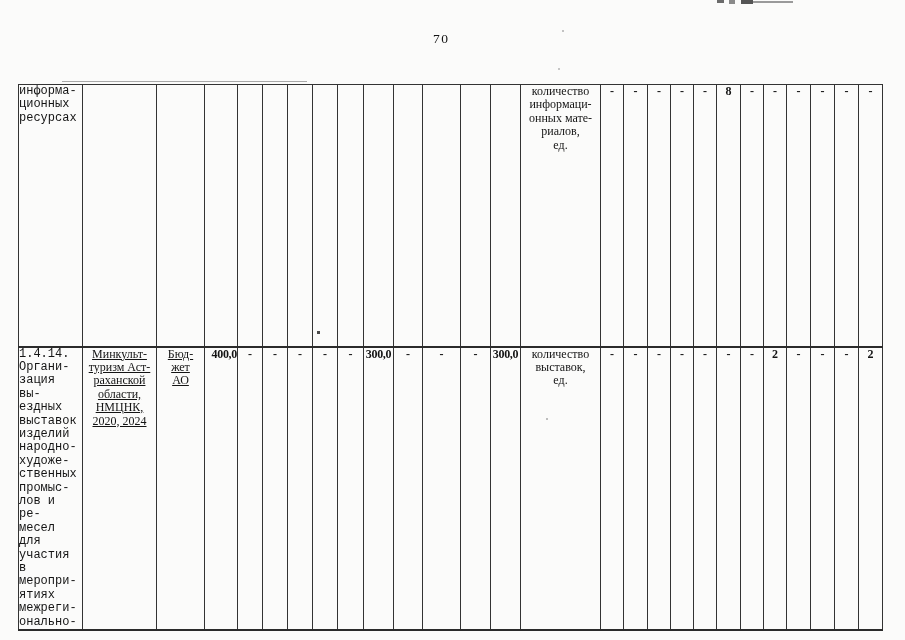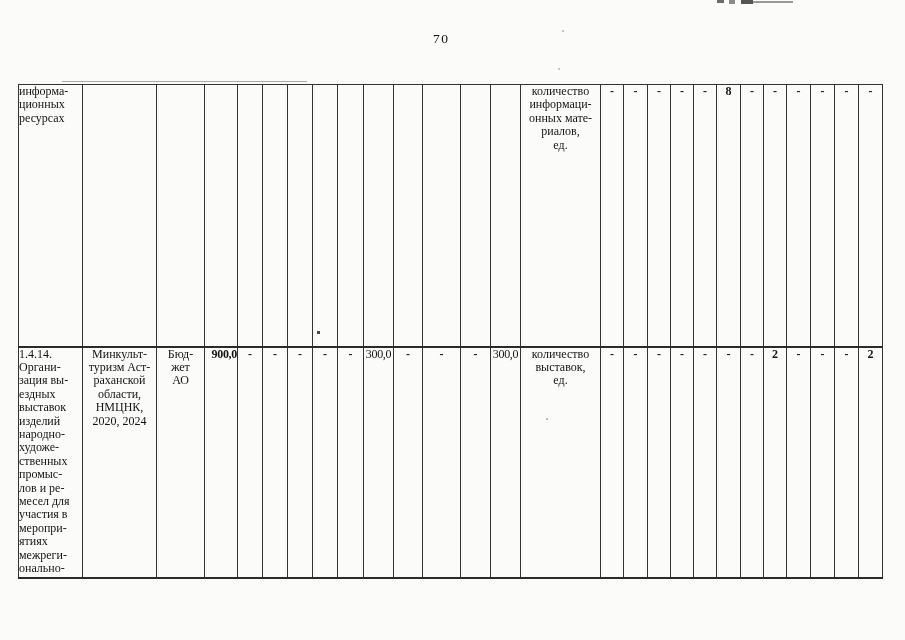--- a/index.html
+++ b/index.html
@@ -27,24 +27,24 @@
     padding:0;
     font-size:12px;
     line-height:13.4px;
     white-space:pre-line;
     overflow:hidden;
   }
   tr.r1 { height:262px; }
   tr.r2 { height:231px; }
   tr.r2 td { border-top:2px solid #2b2b2b; }
   table.doc-table { border-bottom:2px solid #2b2b2b; }
-  td.desc  { text-align:left;  padding:3px 1px 0 4px; }
-  td.ctr   { text-align:center; padding-top:3px; }
+  td.desc  { text-align:left;  padding:3px 1px 0 4px;font-family:Liberation Mono, monospace; }
+  td.ctr   { text-align:center; padding-top:3px;text-decoration:underline; }
   td.ind   { text-align:center; padding-top:3px;margin-left:8px; }
-  td.num   { text-align:center; font-weight:400; font-size:10.5px; padding-top:3px; letter-spacing:-0.3px; }
+  td.num   { text-align:center; font-weight:700; font-size:10.5px; padding-top:3px; letter-spacing:-0.3px; }
   td.num-r { text-align:right;  font-weight:700; font-size:10.5px; padding:3px 2px 0 0; letter-spacing:-0.3px; }
   td.val   { text-align:center; font-weight:600; font-size:10.5px; padding-top:3px; }
   .artifact { position:absolute; }
 </style>
 </head>
 <body>
 
 <div class="page">
 
   <div class="page-num">70</div>
@@ -145,21 +145,21 @@
 онально-</td>
         <td class="ctr">Минкульт-
 туризм Аст-
 раханской
 области,
 НМЦНК,
 2020, 2024</td>
         <td class="ctr">Бюд-
 жет
 АО</td>
-        <td class="num-r">900,0</td>
+        <td class="num-r">400,0</td>
         <td class="val">-</td>
         <td class="val">-</td>
         <td class="val">-</td>
         <td class="val">-</td>
         <td class="val">-</td>
         <td class="num">300,0</td>
         <td class="val">-</td>
         <td class="val">-</td>
         <td class="val">-</td>
         <td class="num">300,0</td>

